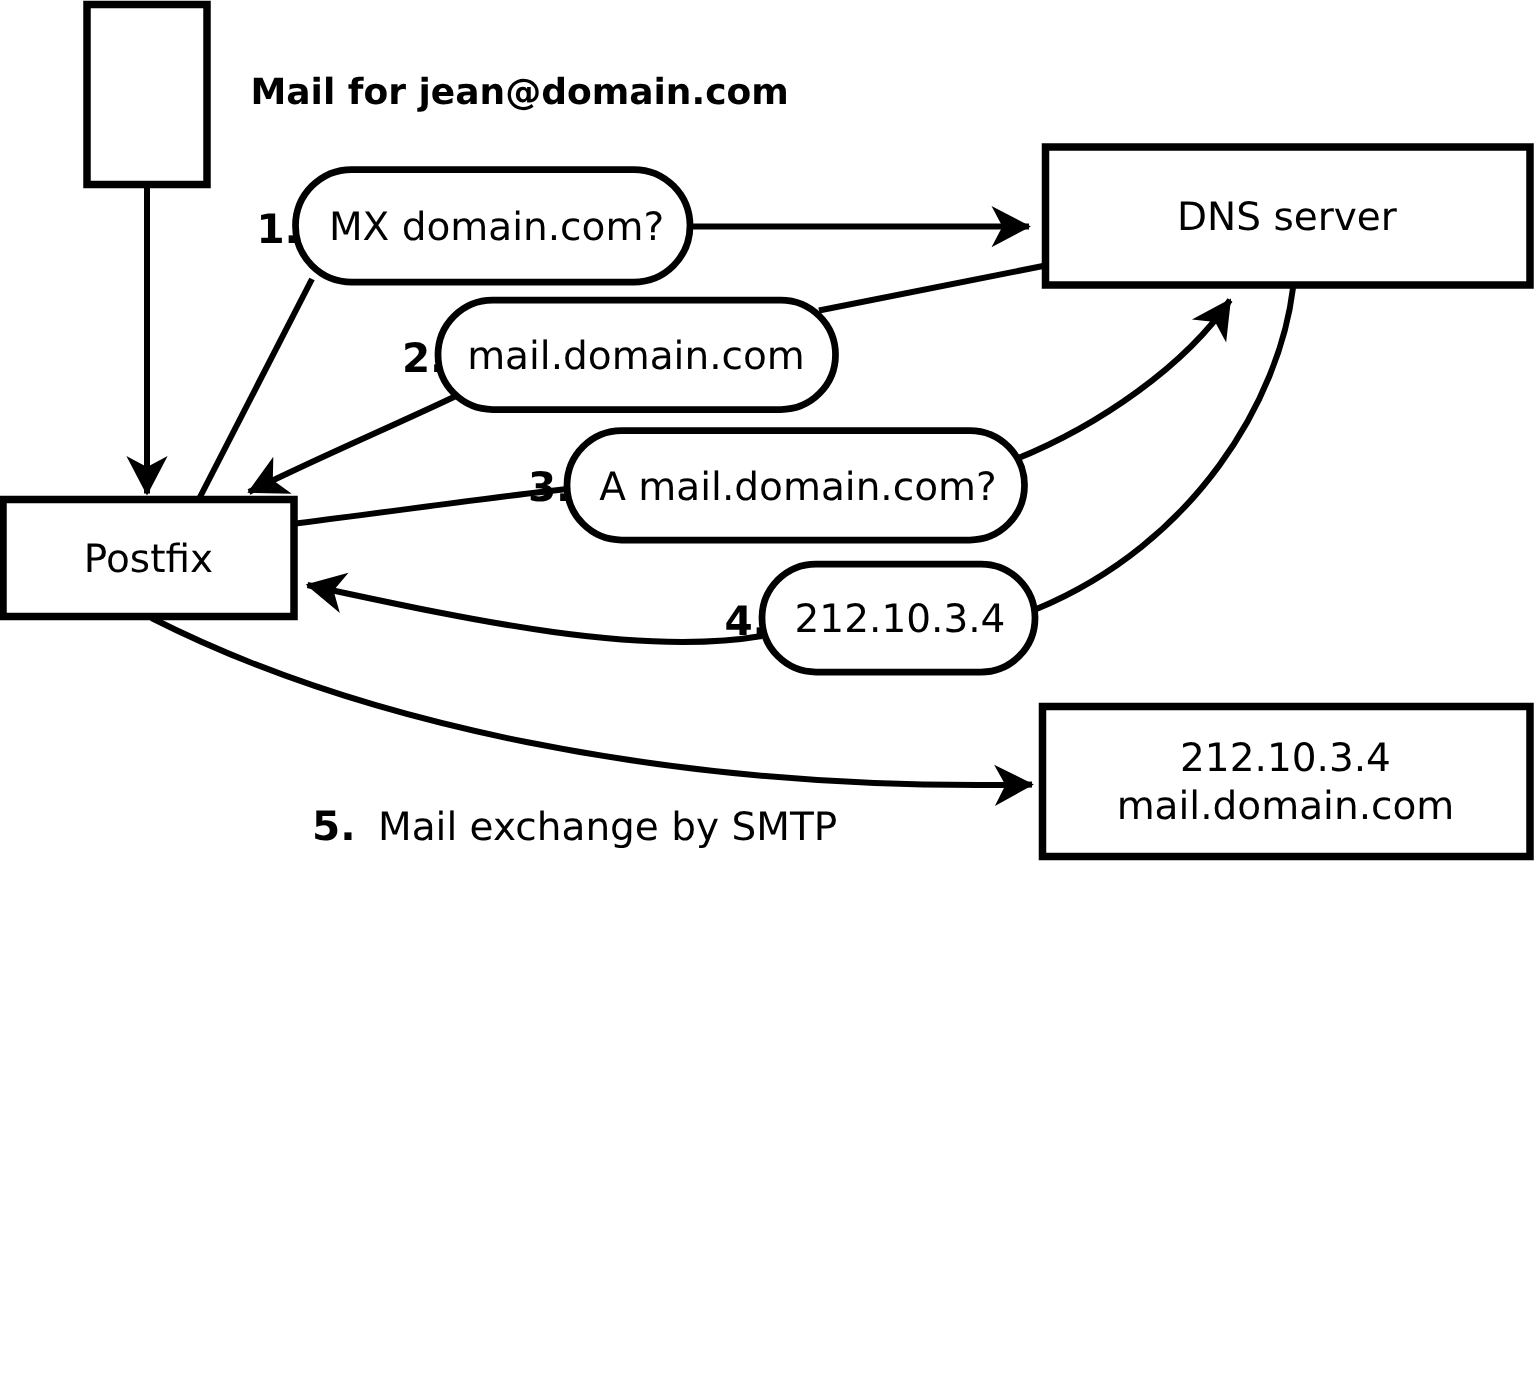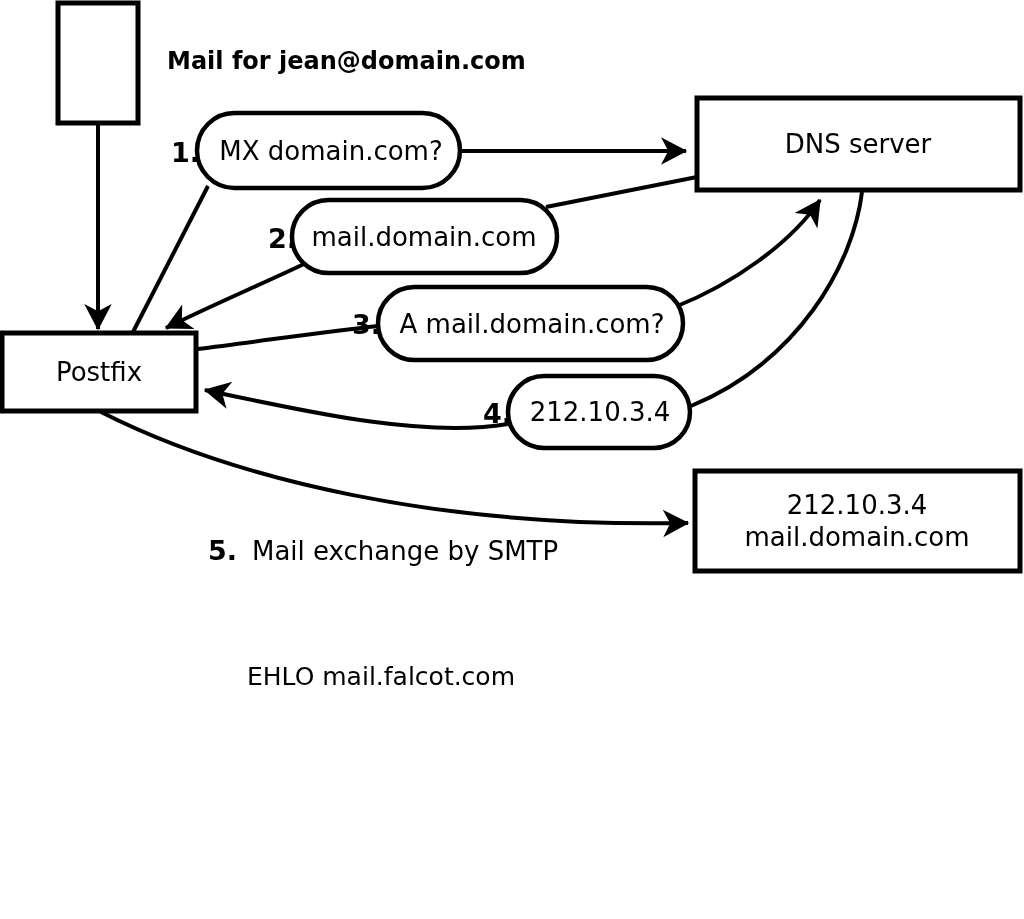--- a/index.html
+++ b/index.html
@@ -83,21 +83,20 @@
     <text class="node-label" x="532" y="333">A mail.domain.com?</text>
 
     <text class="step-num" x="512" y="423">4.</text>
     <text class="node-label" x="600" y="421">212.10.3.4</text>
 
     <text class="step-num-start" x="208" y="560">5.</text>
     <text class="step-label" x="252" y="560">Mail exchange by SMTP</text>
   </svg>
 
   <div class="smtp-block">
-    <div class="smtp-line">EHLO mail.falcot.com</div>
     
     
     
     
     
     
     
   </div>
 </div>
 

